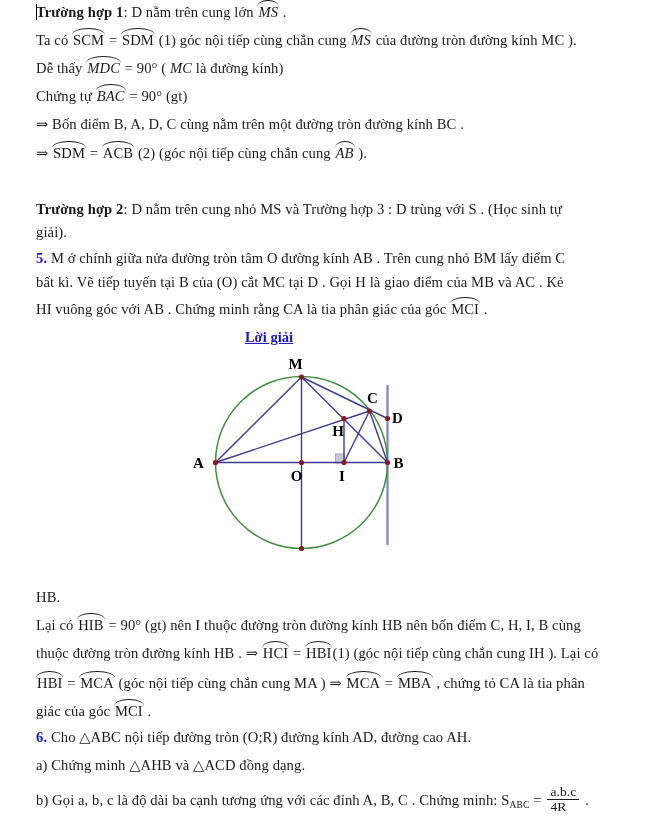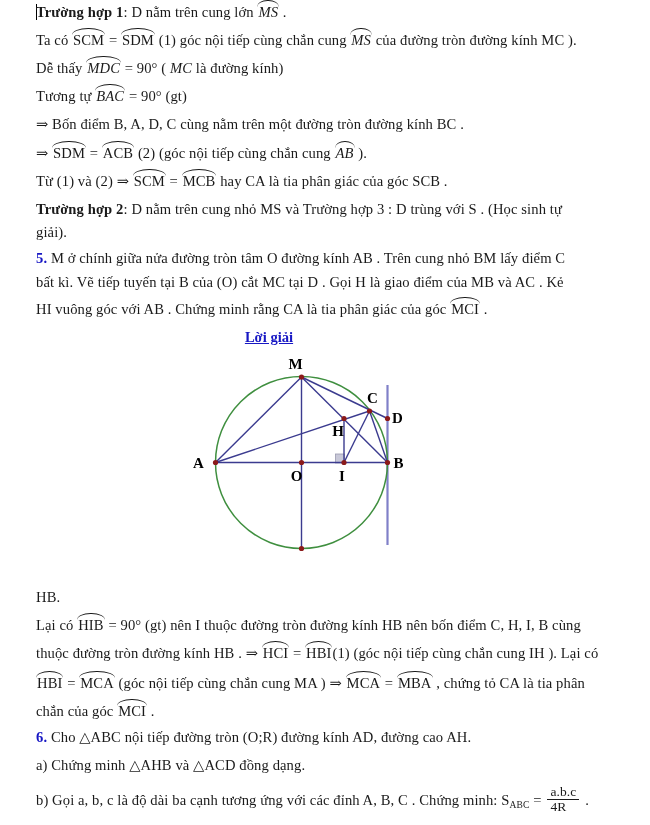--- a/index.html
+++ b/index.html
@@ -111,34 +111,31 @@
 
   <div class="line" style="top:32px;">
     <span>Ta có </span><span class="ov"><span class="arcbar"></span><span>SCM</span></span><span> = </span><span class="ov"><span class="arcbar"></span><span>SDM</span></span><span> (1) góc nội tiếp cùng chắn cung </span><span class="ov it"><span class="arcbar"></span><span>MS</span></span><span> của đường tròn đường kính MC ).</span>
   </div>
 
   <div class="line" style="top:60px;">
     <span>Dễ thấy </span><span class="ov it"><span class="arcbar"></span><span>MDC</span></span><span> = 90° ( </span><span class="it">MC</span><span> là đường kính)</span>
   </div>
 
   <div class="line" style="top:88px;">
-    <span>Tương tự </span><span class="ov it"><span class="arcbar"></span><span>BAC</span></span><span> = 90° (gt)</span>
+    <span>Chứng tự </span><span class="ov it"><span class="arcbar"></span><span>BAC</span></span><span> = 90° (gt)</span>
   </div>
 
   <div class="line" style="top:116px;">
     <span>⇒ Bốn điểm B, A, D, C cùng nằm trên một đường tròn đường kính BC .</span>
   </div>
 
   <div class="line" style="top:145px;">
     <span>⇒ </span><span class="ov"><span class="arcbar"></span><span>SDM</span></span><span> = </span><span class="ov"><span class="arcbar"></span><span>ACB</span></span><span> (2) (góc nội tiếp cùng chắn cung </span><span class="ov it"><span class="arcbar"></span><span>AB</span></span><span> ).</span>
   </div>
 
-  <div class="line" style="top:173px;">
-    <span>Từ (1) và (2) ⇒ </span><span class="ov"><span class="arcbar"></span><span>SCM</span></span><span> = </span><span class="ov"><span class="arcbar"></span><span>MCB</span></span><span> hay CA là tia phân giác của góc SCB .</span>
-  </div>
 
   <div class="line" style="top:201px;">
     <span class="bold">Trường hợp 2</span><span>: D nằm trên cung nhỏ MS và Trường hợp 3 : D trùng với S . (Học sinh tự</span>
   </div>
 
   <div class="line" style="top:224px;">
     <span>giải).</span>
   </div>
 
   <div class="line" style="top:250px;">
@@ -193,21 +190,21 @@
   <div class="line" style="top:617px;">
     <span>Lại có </span><span class="ov"><span class="arcbar"></span><span>HIB</span></span><span> = 90° (gt) nên I thuộc đường tròn đường kính HB nên bốn điểm C, H, I, B cùng</span>
   </div>
   <div class="line" style="top:645px;">
     <span>thuộc đường tròn đường kính HB . ⇒ </span><span class="ov"><span class="arcbar"></span><span>HCI</span></span><span> = </span><span class="ov"><span class="arcbar"></span><span>HBI</span></span><span>(1) (góc nội tiếp cùng chắn cung IH ). Lại có</span>
   </div>
   <div class="line" style="top:675px;">
     <span class="ov"><span class="arcbar"></span><span>HBI</span></span><span> = </span><span class="ov"><span class="arcbar"></span><span>MCA</span></span><span> (góc nội tiếp cùng chắn cung MA ) ⇒ </span><span class="ov"><span class="arcbar"></span><span>MCA</span></span><span> = </span><span class="ov"><span class="arcbar"></span><span>MBA</span></span><span> , chứng tỏ CA là tia phân</span>
   </div>
   <div class="line" style="top:703px;">
-    <span>chắn của góc </span><span class="ov"><span class="arcbar"></span><span>MCI</span></span><span> .</span>
+    <span>giác của góc </span><span class="ov"><span class="arcbar"></span><span>MCI</span></span><span> .</span>
   </div>
 
   <div class="line" style="top:729px;">
     <span class="num">6.</span><span> Cho △ABC nội tiếp đường tròn (O;R) đường kính AD, đường cao AH.</span>
   </div>
   <div class="line" style="top:757px;">
     <span>a) Chứng minh △AHB và △ACD đồng dạng.</span>
   </div>
   <div class="line" style="top:787px;">
     <span>b) Gọi a, b, c là độ dài ba cạnh tương ứng với các đỉnh A, B, C . Chứng minh: S</span><span class="sub">ABC</span><span> = </span><span class="frac"><span class="top">a.b.c</span><span class="bot">4R</span></span><span> .</span>

